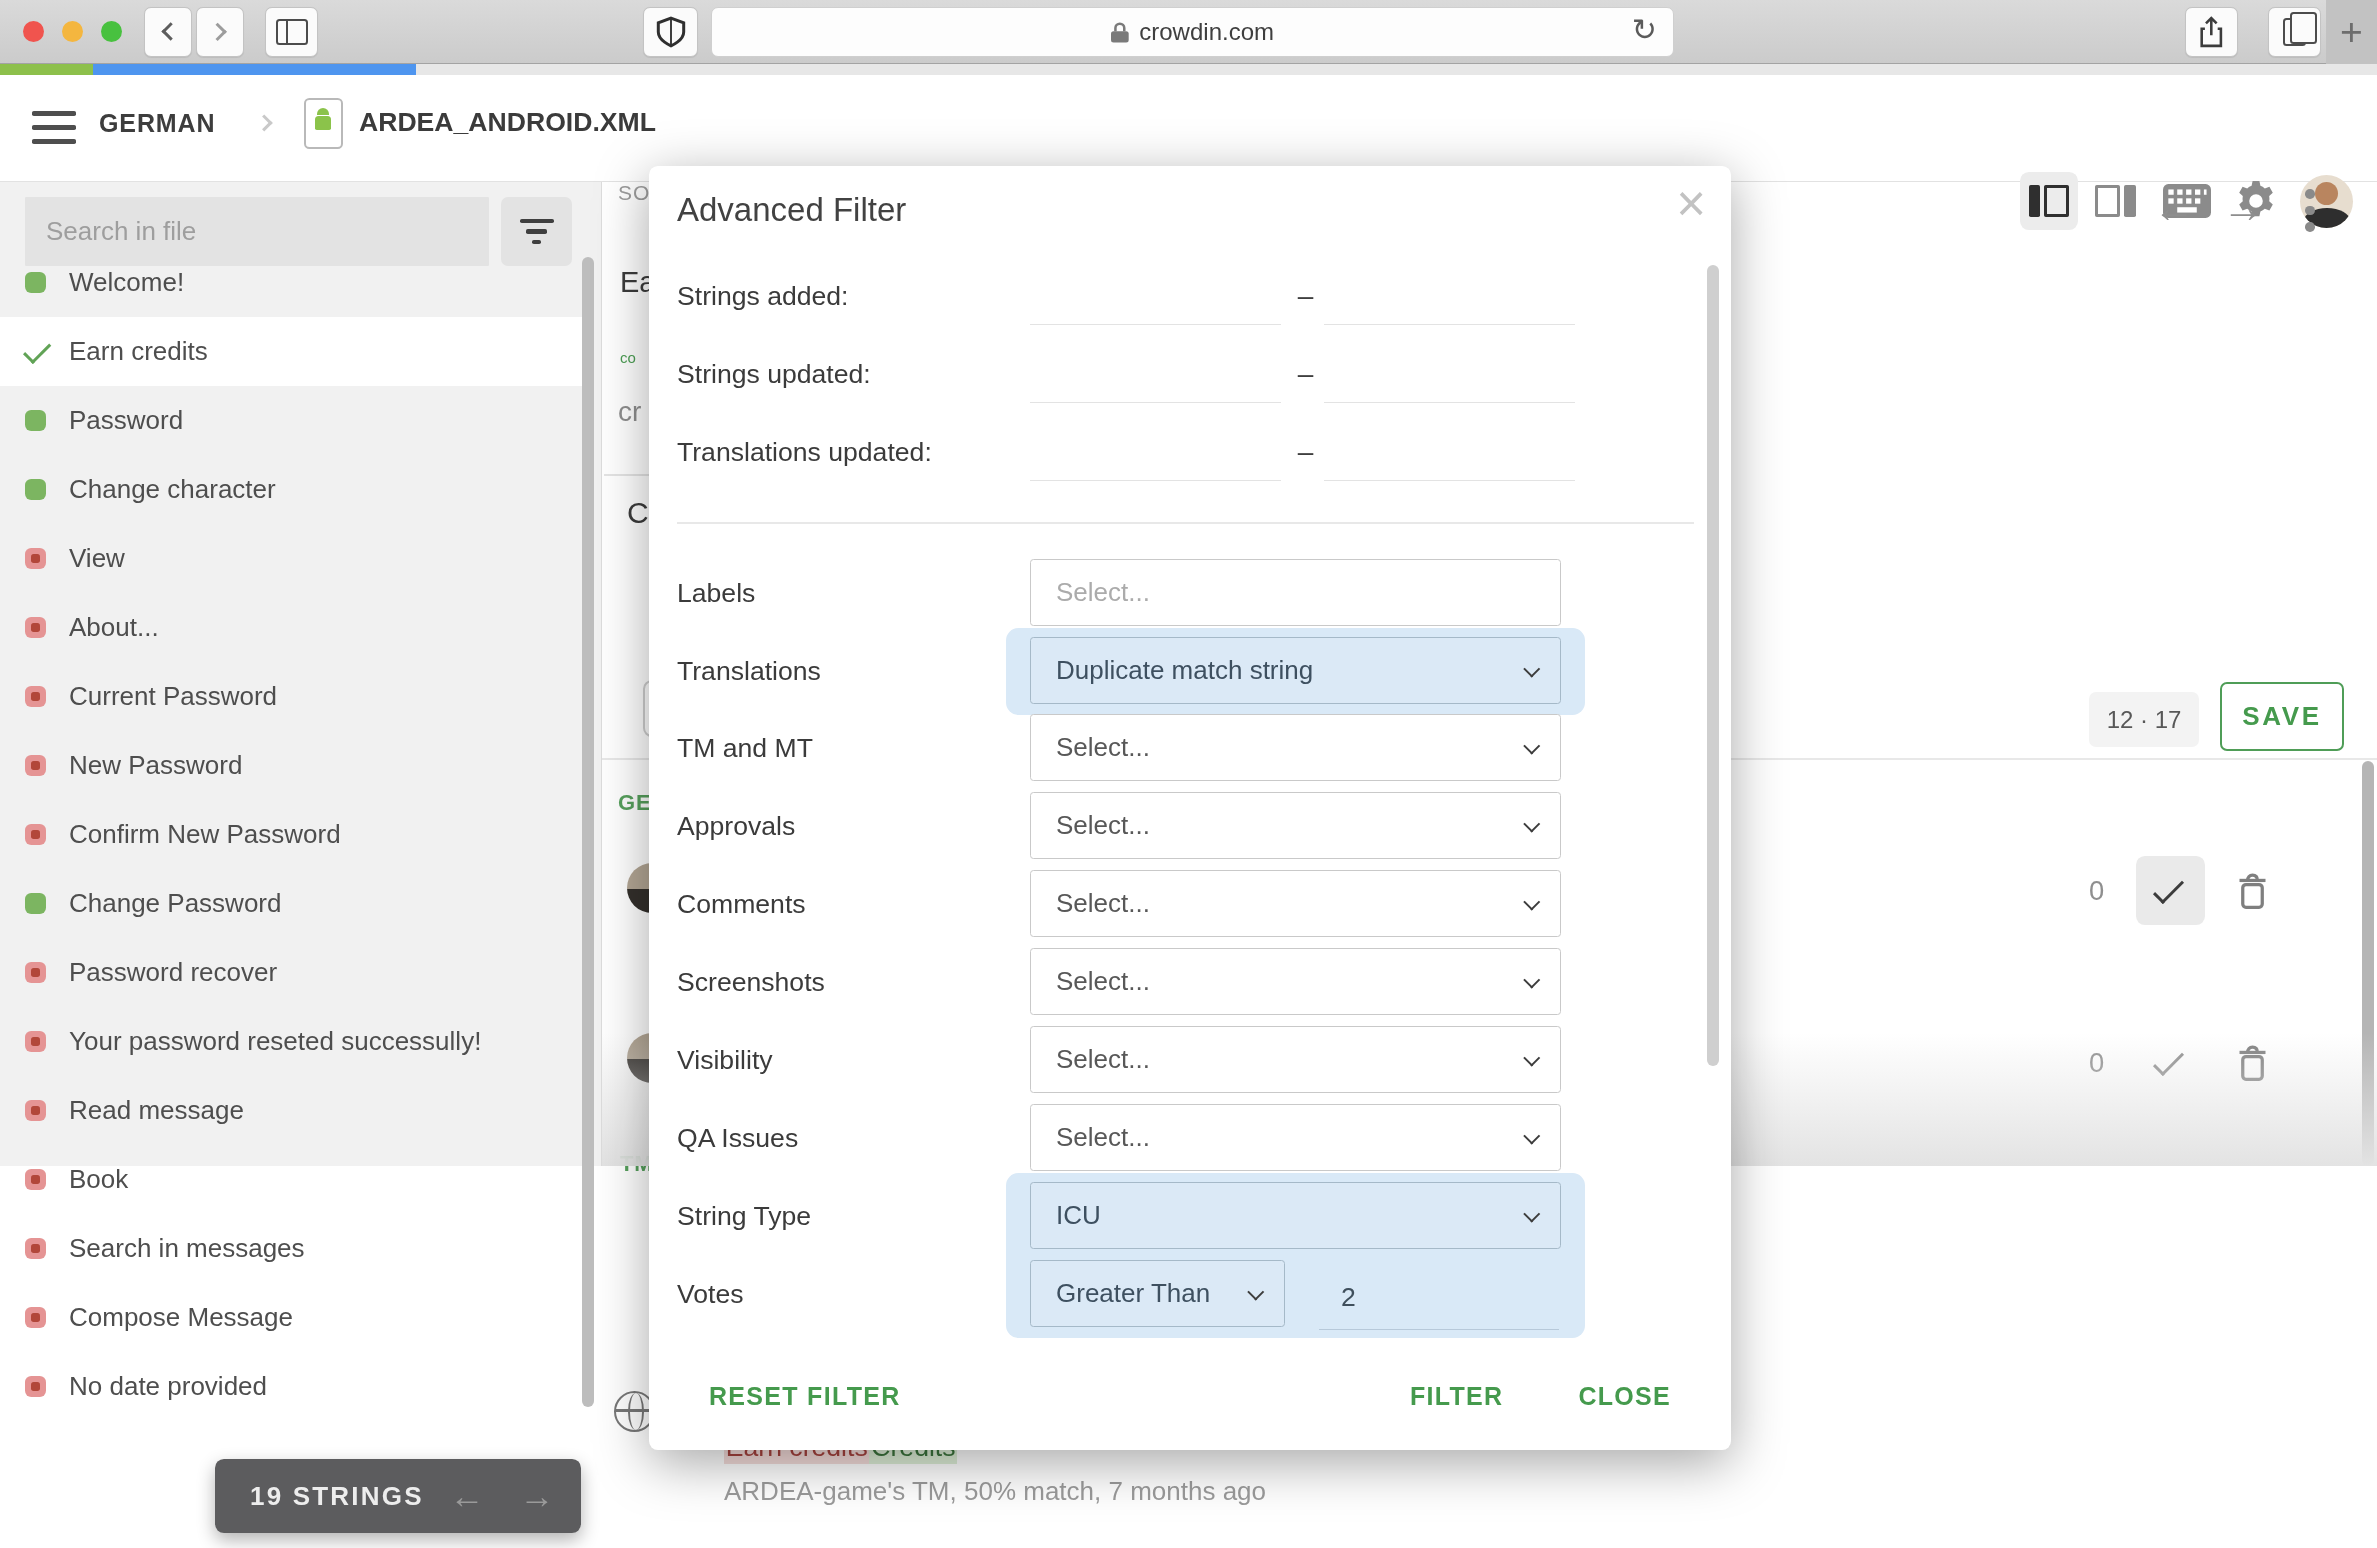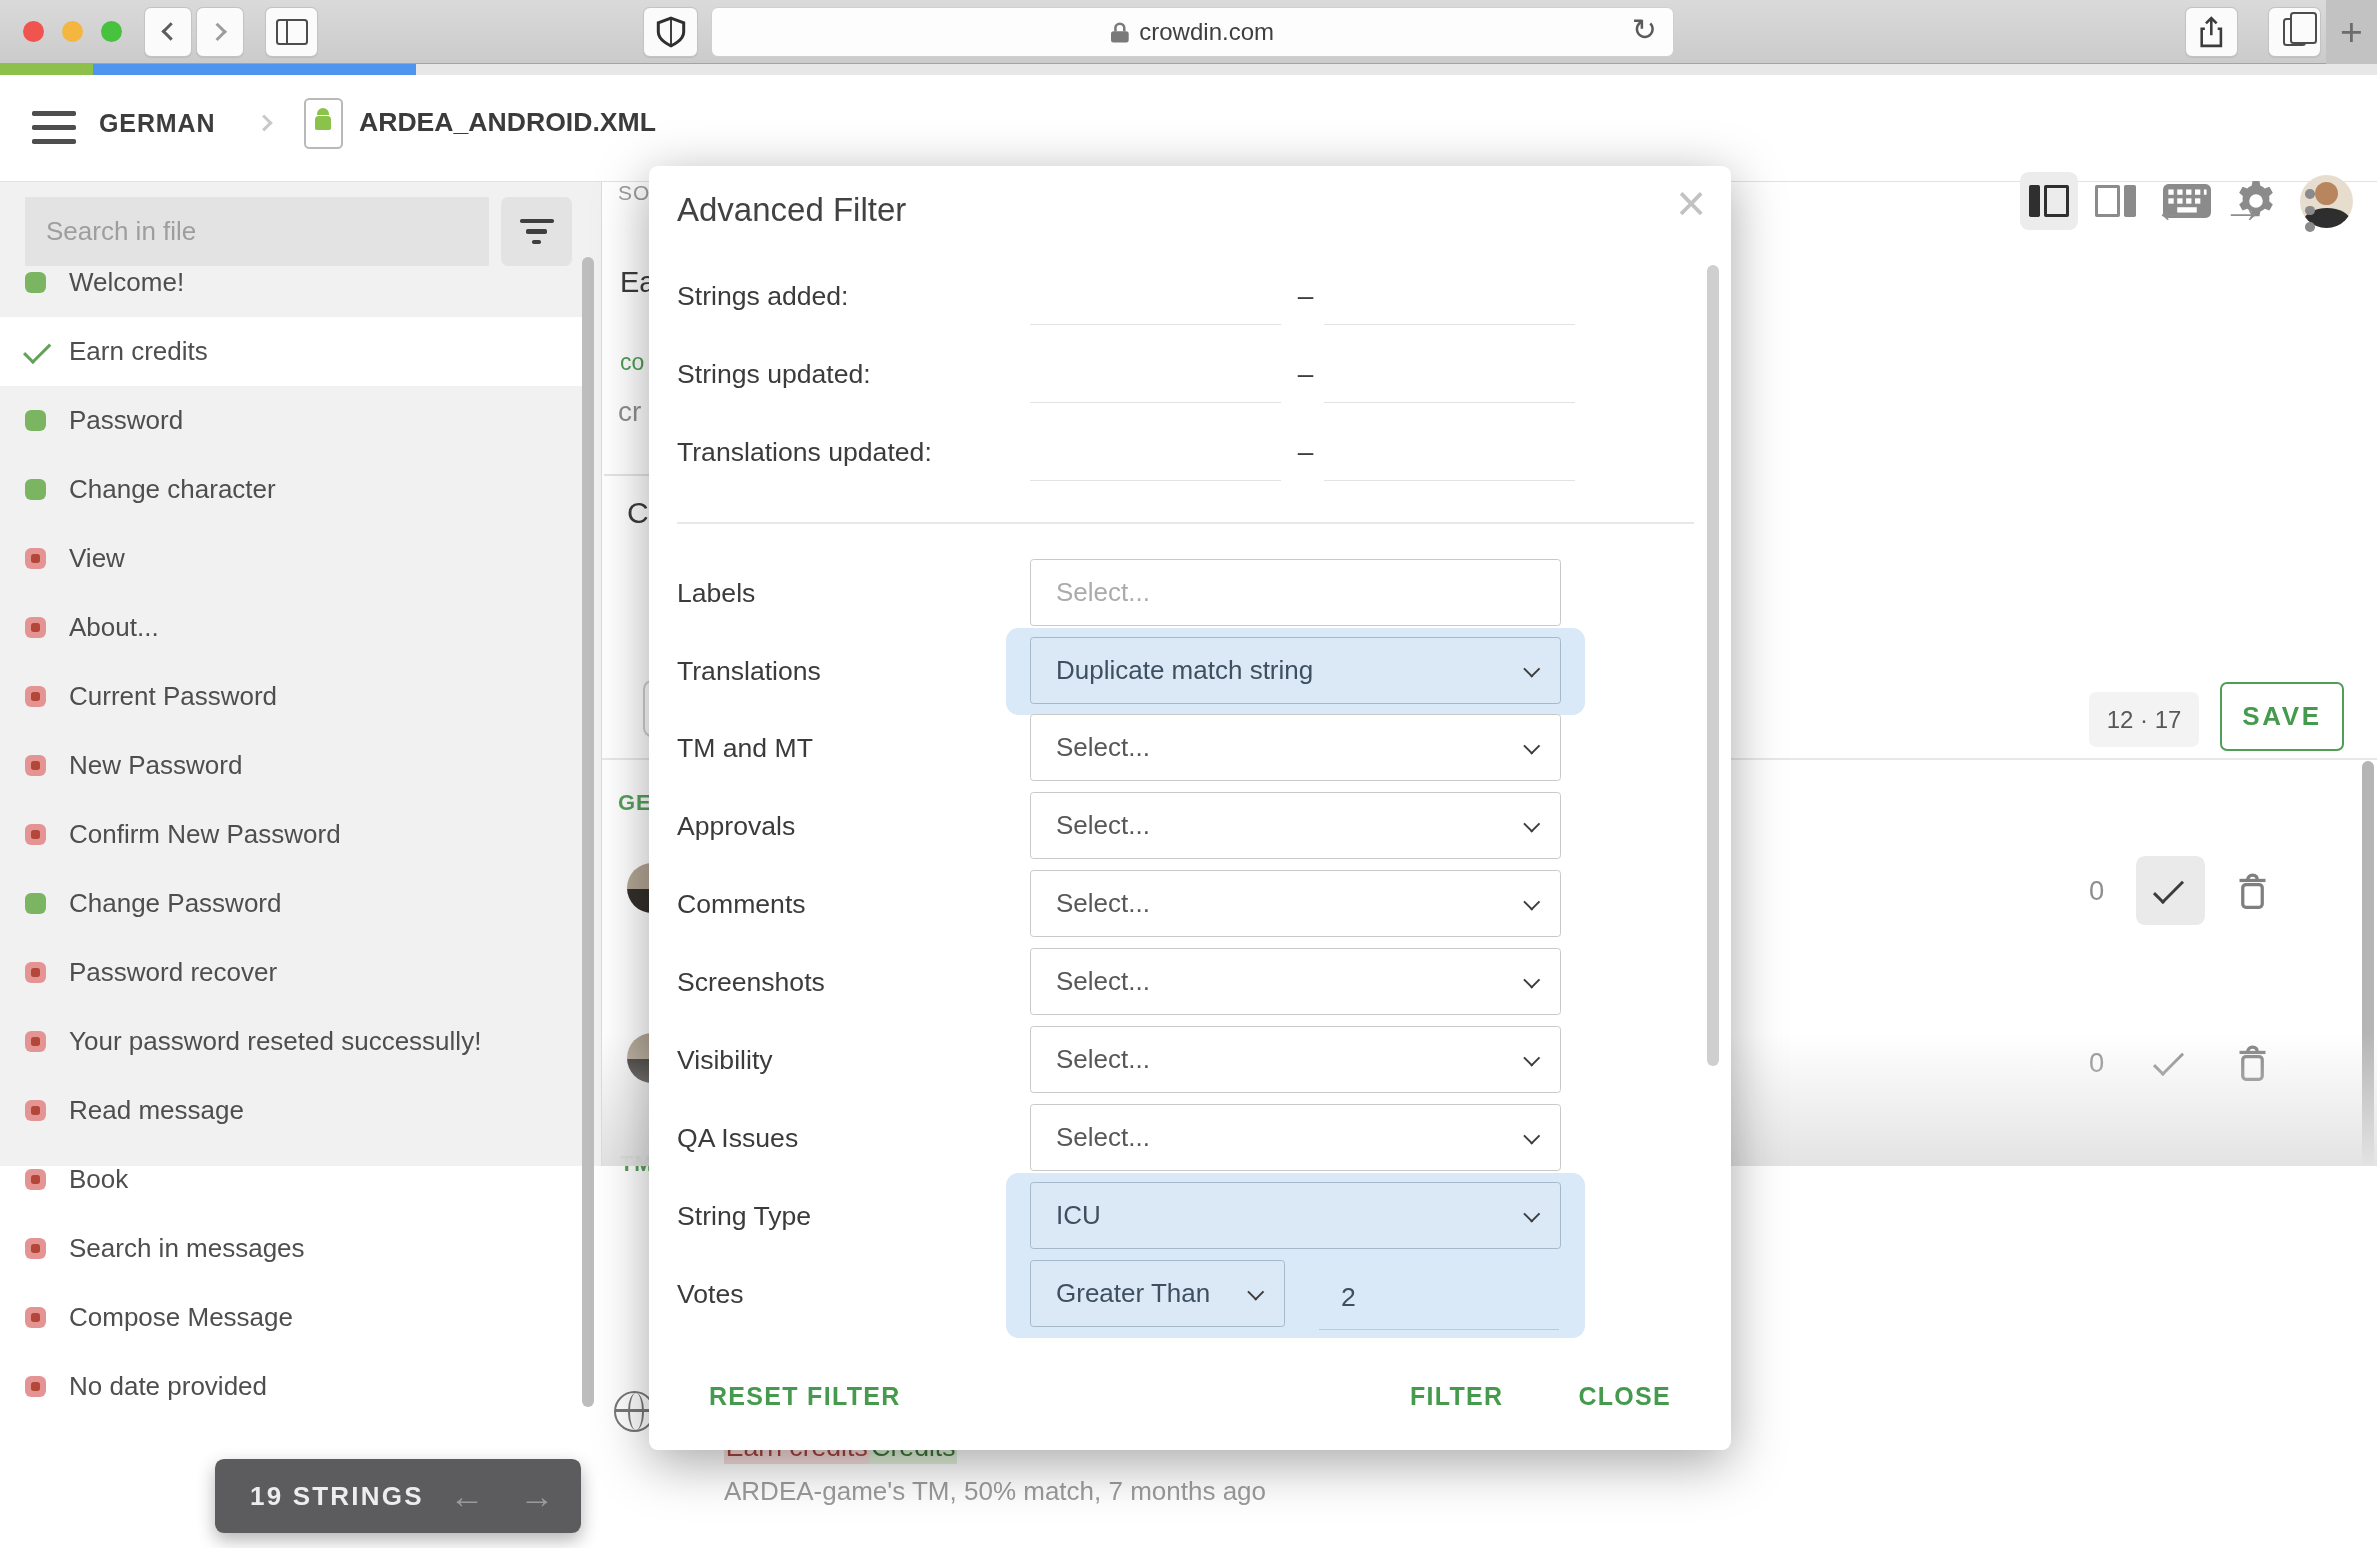--- a/index.html
+++ b/index.html
@@ -84,21 +84,21 @@
   .sb-scroll{position:absolute;left:582px;top:75px;width:12.4px;height:1150px;background:#bdbdbd;border-radius:6.2px;}
   .pill19{position:absolute;left:215px;top:1459px;width:366px;height:74px;background:rgba(82,82,84,.94);
     border-radius:8.9px;box-shadow:0 7px 17.7px rgba(0,0,0,.3);display:flex;align-items:center;z-index:60;}
   .pill19 .plabel{margin-left:35px;font-size:26px;font-weight:bold;letter-spacing:2.2px;color:#ededed;}
   .pill19 .parrows{margin-left:auto;margin-right:26.6px;display:flex;gap:35px;font-size:35px;color:#9a9a9a;}
 
   
   .vfrag{position:absolute;z-index:1;}
   .frag-label{font-size:21px;color:#9c9c9c;letter-spacing:0.9px;}
   .frag-src{font-size:29px;color:#3c3c3c;}
-  .frag-green{font-size:23px;color:#4b9e53;}
+  .frag-green{font-size:15px;color:#4b9e53;}
   .frag-gray{font-size:28px;color:#8e8e8e;}
   .frag-sec{font-size:22px;color:#56a05c;font-weight:bold;letter-spacing:0.9px;}
   .frag-div{position:absolute;left:604px;width:64px;height:1.8px;background:#e4e4e4;z-index:1;}
   .frag-box{position:absolute;left:643px;top:680px;width:53px;height:57px;border:2.7px solid #cfcfcf;border-radius:8.9px;background:#fff;z-index:1;}
   .bg-avatar{position:absolute;width:50px;height:50px;border-radius:50%;z-index:1;
     background:linear-gradient(180deg,#b4a795 0 52%,#34302c 52%);}
   .bg-globe{position:absolute;left:614px;top:1391px;width:41px;height:41px;border:2.7px solid #787878;border-radius:50%;z-index:1;}
   .bg-globe::before{content:"";position:absolute;left:0;right:0;top:16px;height:2.7px;background:#787878;}
   .bg-globe::after{content:"";position:absolute;left:11.5px;top:0;bottom:0;width:12.4px;border:2.7px solid #787878;border-top:none;border-bottom:none;border-radius:50%;}
 

